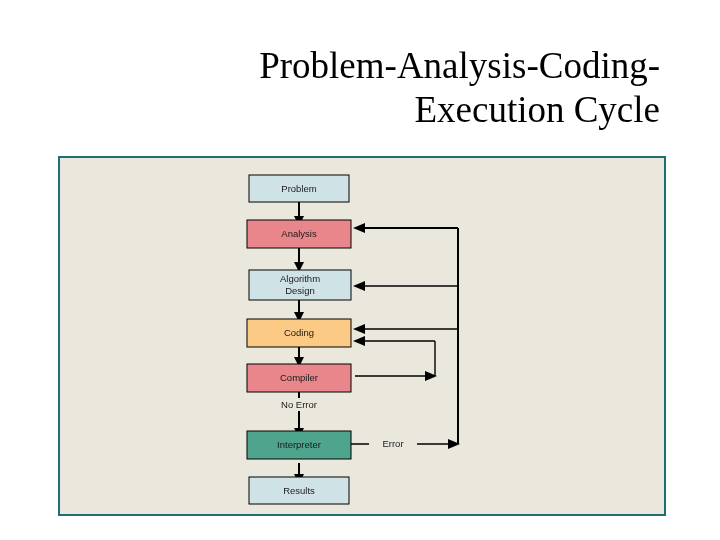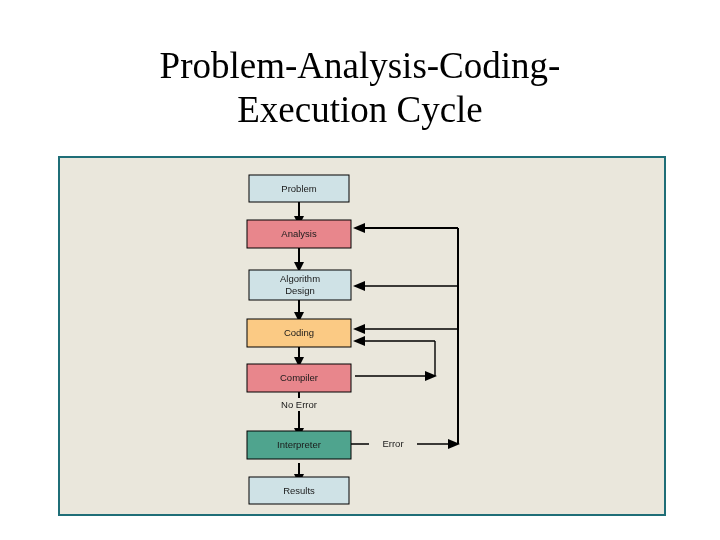--- a/index.html
+++ b/index.html
@@ -17,21 +17,21 @@
     position: relative;
     width: 720px;
     height: 540px;
     background: #ffffff;
   }
   #slide-title {
     position: absolute;
     left: 60px;
     top: 44px;
     width: 600px;
-    text-align: center;
+    text-align: right;
     font-family: "Liberation Serif", serif;
     font-size: 37px;
     line-height: 44px;
     color: #000000;
     letter-spacing: 0px;
     white-space: pre-line;
   }
   #diagram-frame {
     position: absolute;
     left: 58px;

